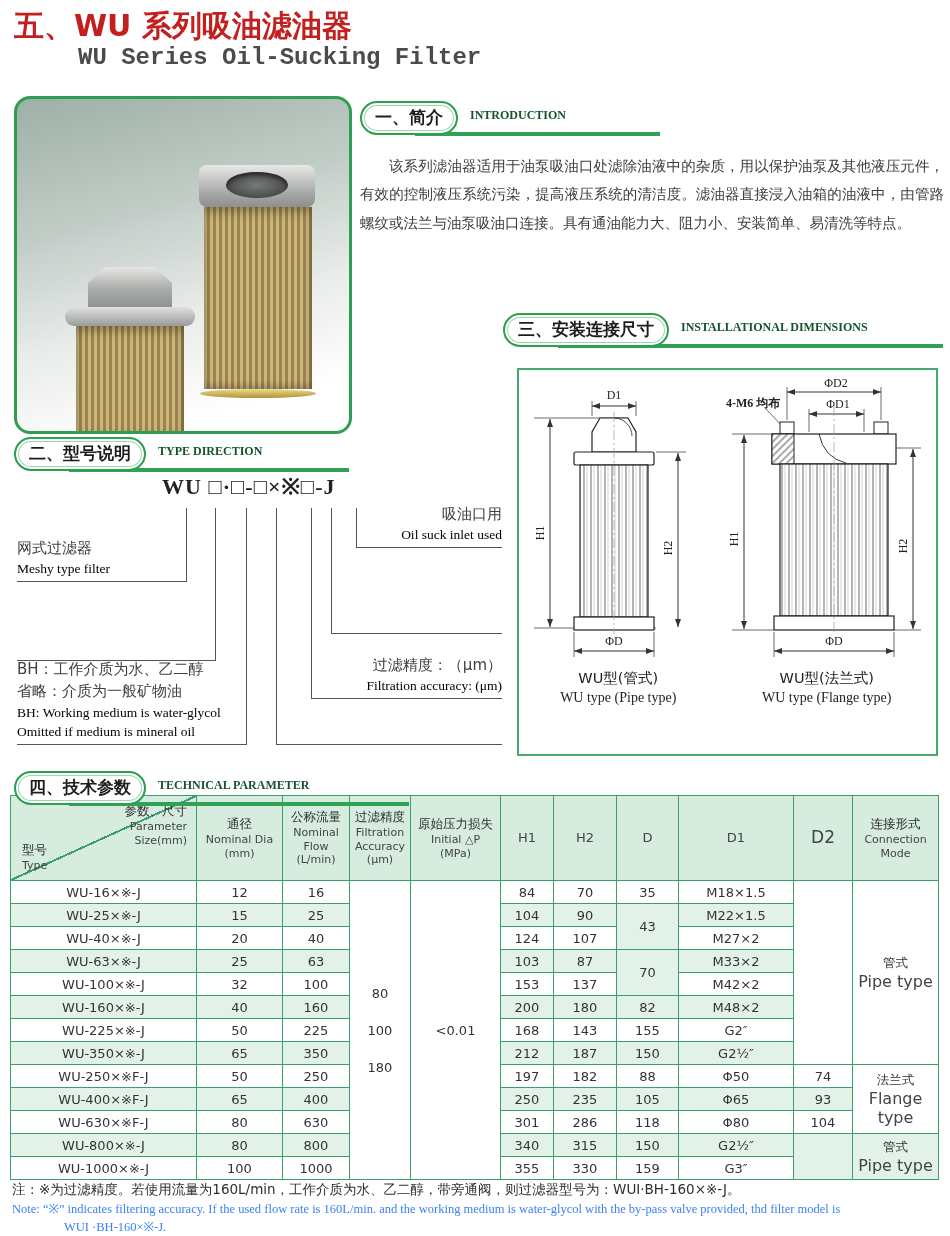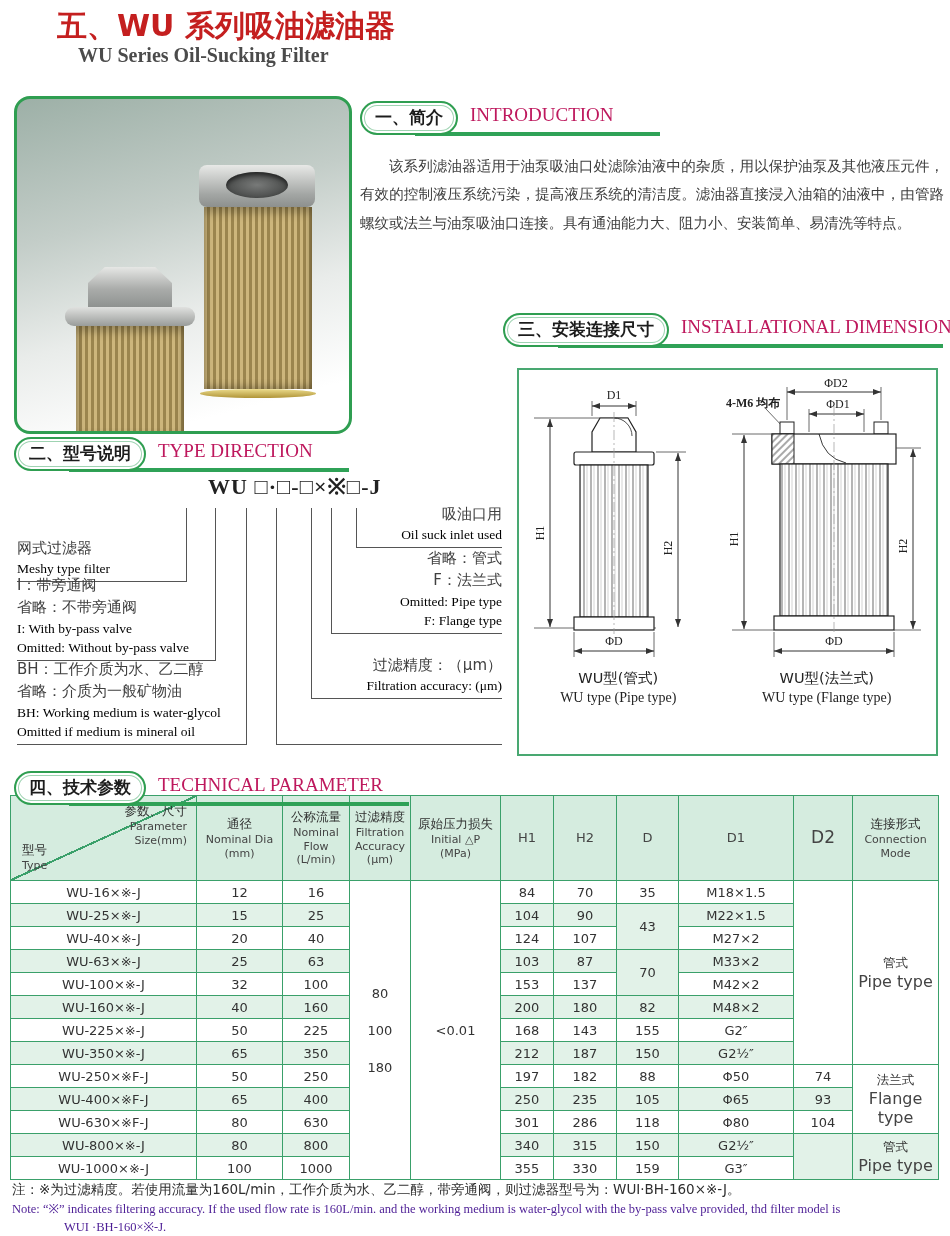--- a/index.html
+++ b/index.html
@@ -1,32 +1,32 @@
 <!DOCTYPE html>
 <html><head>
 <meta charset="utf-8">
 <style>
   html,body{margin:0;padding:0;background:#fff;}
   .page{position:relative;width:950px;height:1236px;background:#fff;overflow:hidden;
         font-family:"DejaVu Sans","Liberation Sans",sans-serif;color:#333;}
 
   
   .title-zh{position:absolute;left:14px;top:6px;font-size:30px;font-weight:bold;color:#c41f1f;
-            font-family:"DejaVu Sans",sans-serif;margin-left:43px;}
-  .title-en{position:absolute;left:78px;top:44px;font-size:20px;font-weight:bold;color:#4b4b4b;
-            font-family:Liberation Serif, serif;}
+            font-family:"DejaVu Sans",sans-serif;}
+  .title-en{position:absolute;left:78px;top:44px;font-size:24px;font-weight:bold;color:#4b4b4b;
+            font-family:Liberation Mono, monospace;}
 
   
   .sec-head{position:absolute;display:flex;align-items:center;gap:12px;height:36px;}
   .gbar{position:absolute;left:55px;right:0;bottom:0;height:4px;background:#2fa257;z-index:1;}
   .pill{position:relative;z-index:2;border:2px solid #2f9e51;border-radius:17px;background:#fff;
         padding:3px 13px 4px;font-size:17px;font-weight:bold;color:#1c1c1c;white-space:nowrap;
         box-shadow:inset 0 0 0 2px #fff,inset 0 0 0 3px #9fd3b2;}
   .ehead{position:relative;z-index:2;font-family:"Liberation Serif","DejaVu Serif",serif;
-         font-weight:normal;font-size:19px;color:#be185d;white-space:nowrap;padding-bottom:6px;}
+         font-weight:bold;font-size:12px;color:#14532d;white-space:nowrap;padding-bottom:6px;}
 
   
   .photo-box{position:absolute;left:14px;top:96px;width:332px;height:332px;border:3px solid #2f9e51;
              border-radius:16px;background:linear-gradient(165deg,#9db0a7 0%,#c3cdc8 35%,#e9ecea 62%,#ffffff 88%);
              overflow:hidden;}
   .ph-small{position:absolute;left:48px;top:168px;width:130px;}
   .nut{width:84px;height:40px;margin:0 auto;background:linear-gradient(180deg,#e6e7e5,#aaacaa 55%,#8f9290);
        clip-path:polygon(20% 0,80% 0,100% 40%,100% 100%,0 100%,0 40%);}
   .cap{width:130px;height:19px;background:linear-gradient(180deg,#e0e1df,#999c9a);border-radius:9px;}
   .pleats{width:108px;height:112px;margin:0 auto;
@@ -52,21 +52,21 @@
             background:#fff;display:flex;justify-content:space-around;padding-top:6px;box-sizing:border-box;}
   .fig{display:flex;flex-direction:column;align-items:center;}
   .fig-cap{text-align:center;line-height:1.35;margin-top:0;}
   .fig-cap .zh{font-size:14.5px;color:#222;display:block;}
   .fig-cap .en{font-size:14px;color:#222;display:block;font-family:"Liberation Serif",serif;}
   svg text{font-family:"Liberation Serif","DejaVu Serif",serif;font-size:12px;fill:#222;}
 
   
   .type-diagram{position:absolute;left:4px;top:468px;width:520px;height:302px;}
   .model-code{position:absolute;left:158px;top:2px;font-family:"Liberation Serif","DejaVu Serif",serif;
-              font-size:22px;font-weight:bold;color:#222;letter-spacing:1px;margin-left:46px;}
+              font-size:22px;font-weight:bold;color:#222;letter-spacing:1px;}
   .vl{position:absolute;width:1px;background:#555;top:40px;}
   .hl{position:absolute;height:1px;background:#555;}
   .lb{position:absolute;line-height:1.45;}
   .lb .zh{display:block;font-size:15px;color:#404040;}
   .lb .en{display:block;font-size:13.5px;color:#000000;font-family:"Liberation Serif",serif;}
   .lb.right{text-align:right;}
 
   
   .tech-table{position:absolute;left:10px;top:795px;width:928px;border-collapse:collapse;table-layout:fixed;
               font-size:13px;color:#333;}
@@ -81,21 +81,21 @@
       background:linear-gradient(to bottom right,transparent calc(50% - 1px),#3aa06a calc(50% - 1px),#3aa06a calc(50% + 1px),transparent calc(50% + 1px));}
   .diagcell .param{position:absolute;top:7px;right:9px;text-align:right;}
   .diagcell .typ{position:absolute;bottom:7px;left:11px;text-align:left;}
   .filtvals span{display:block;line-height:37px;font-size:13px;}
   .conncell .zh{display:block;font-size:12.5px;}
   .conncell .en{display:block;font-size:16px;color:#444;}
 
   
   .notes{position:absolute;left:12px;top:1180px;width:934px;line-height:1.45;}
   .notes .zh{font-size:13.5px;color:#2e2e2e;display:block;}
-  .notes .en{font-size:12.5px;color:#4c1d95;display:block;font-family:"Liberation Serif",serif;}
+  .notes .en{font-size:12.5px;color:#3b82f6;display:block;font-family:"Liberation Serif",serif;}
   .notes .en2{padding-left:52px;}
 </style>
 </head>
 <body>
 
 <div class="page">
 
   <div class="title-zh">五、WU 系列吸油滤油器</div>
   <div class="title-en">WU Series Oil-Sucking Filter</div>
 
@@ -248,41 +248,29 @@
     <div class="hl" style="top:276px;left:13px;width:230px;"></div>
     <div class="hl" style="top:276px;left:272px;width:226px;"></div>
     <div class="hl" style="top:230px;left:307px;width:191px;"></div>
     <div class="hl" style="top:165px;left:327px;width:171px;"></div>
     <div class="hl" style="top:79px;left:352px;width:146px;"></div>
 
     <div class="lb" style="left:13px;bottom:191px;">
       <span class="zh">网式过滤器</span>
       <span class="en">Meshy type filter</span>
     </div>
-    <div class="lb" style="left:13px;bottom:112px;">
-      <span class="zh">I：带旁通阀</span>
-      <span class="zh">省略：不带旁通阀</span>
-      <span class="en">I: With by-pass valve</span>
-      <span class="en">Omitted: Without by-pass valve</span>
-    </div>
     <div class="lb" style="left:13px;bottom:28px;">
       <span class="zh">BH：工作介质为水、乙二醇</span>
       <span class="zh">省略：介质为一般矿物油</span>
       <span class="en">BH: Working medium is water-glycol</span>
       <span class="en">Omitted if medium is mineral oil</span>
     </div>
     <div class="lb right" style="right:22px;bottom:225px;">
       <span class="zh">吸油口用</span>
       <span class="en">Oil suck inlet used</span>
-    </div>
-    <div class="lb right" style="right:22px;bottom:139px;">
-      <span class="zh">省略：管式</span>
-      <span class="zh">F：法兰式</span>
-      <span class="en">Omitted: Pipe type</span>
-      <span class="en">F: Flange type</span>
     </div>
     <div class="lb right" style="right:22px;bottom:74px;">
       <span class="zh">过滤精度：（μm）</span>
       <span class="en">Filtration accuracy: (μm)</span>
     </div>
   </div>
 
   <div class="sec-head" style="left:14px;top:770px;width:395px;">
     <div class="gbar"></div>
     <span class="pill">四、技术参数</span>

